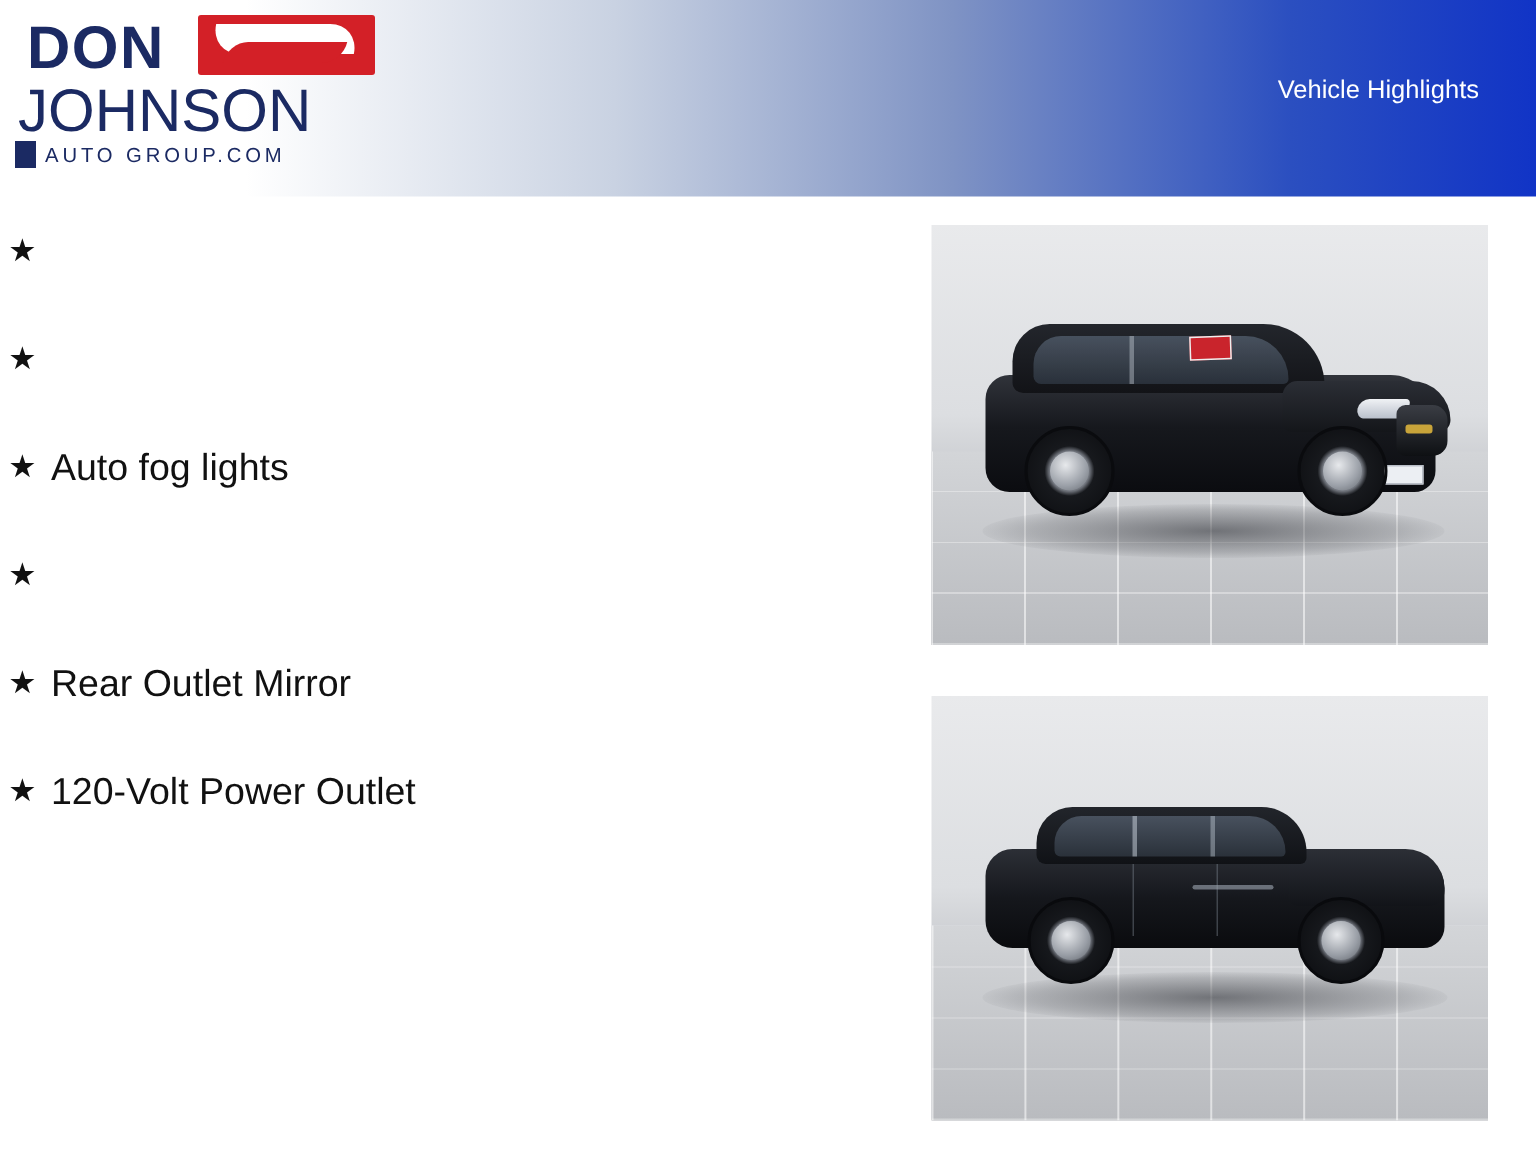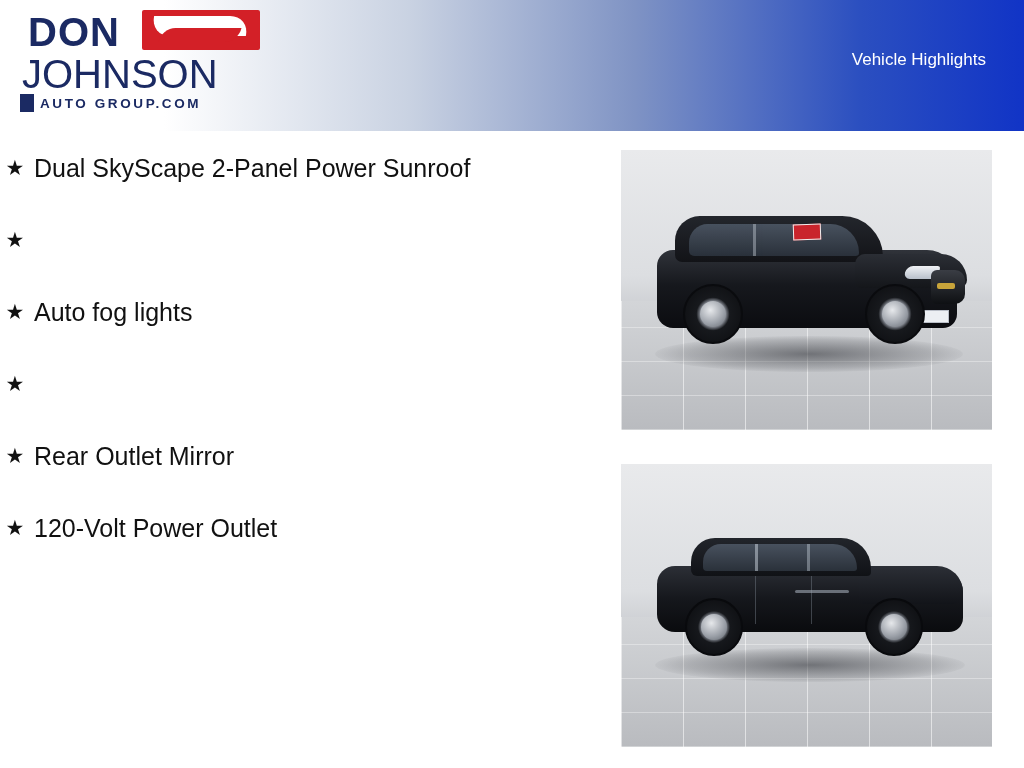--- a/index.html
+++ b/index.html
@@ -18,21 +18,21 @@
   
   .header {
     position: relative;
     width: 1024px;
     height: 131px;
     background: linear-gradient(90deg, #ffffff 0%, #ffffff 16%, #c9d2e2 40%, #7f93c4 62%, #2b4fc0 84%, #1134c6 100%);
     overflow: hidden;
   }
   .logo {
     position: absolute;
-    left: 10px;
+    left: 0;
     top: 6px;
     width: 250px;
     height: 120px;
     text-align: right;
   }
   .logo-don {
     position: absolute;
     left: 18px;
     top: 4px;
     font-size: 40px;
@@ -81,21 +81,21 @@
     height: 14px;
     background: #d32027;
     border-radius: 40px 0 40px 0;
     transform: skewX(-12deg);
   }
   .logo-sub {
     position: absolute;
     left: 30px;
     top: 90px;
     font-size: 13.5px;
-    font-weight: bold;
+    font-weight: normal;
     letter-spacing: 2.6px;
     color: #1b2a63;
   }
   .logo-sub-bar {
     position: absolute;
     left: 10px;
     top: 88px;
     width: 14px;
     height: 18px;
     background: #1b2a63;
@@ -356,21 +356,20 @@
   </div>
   <div class="header-title">Vehicle Highlights</div>
 </div>
 
 <div class="content">
 
   <div class="features">
 
     <div class="feature">
       <div class="star">★</div>
-      <div class="label">Dual SkyScape 2-Panel Power Sunroof</div>
     </div>
 
     <div class="feature">
       <div class="star">★</div>
     </div>
 
     <div class="feature">
       <div class="star">★</div>
       <div class="label">Auto fog lights</div>
     </div>

